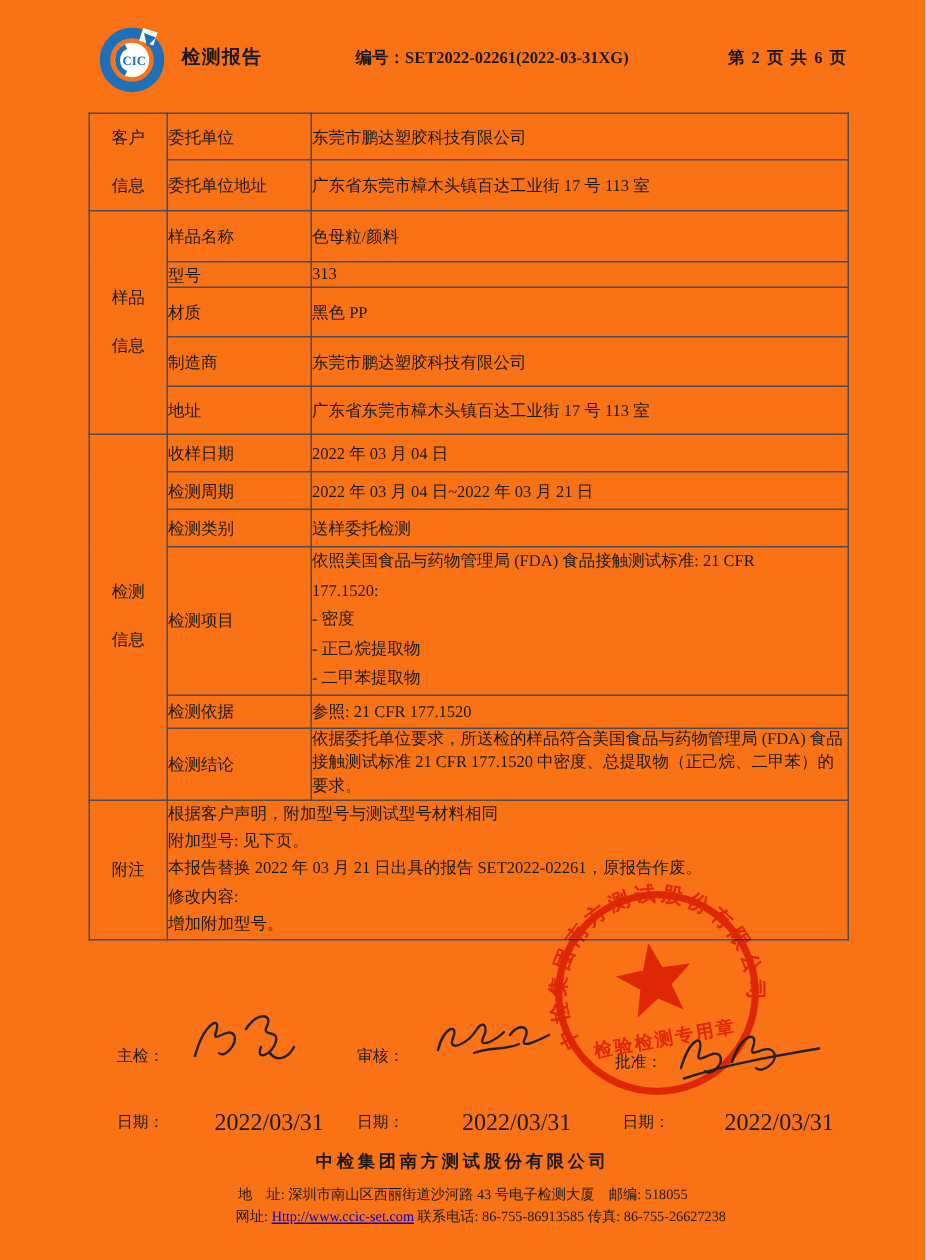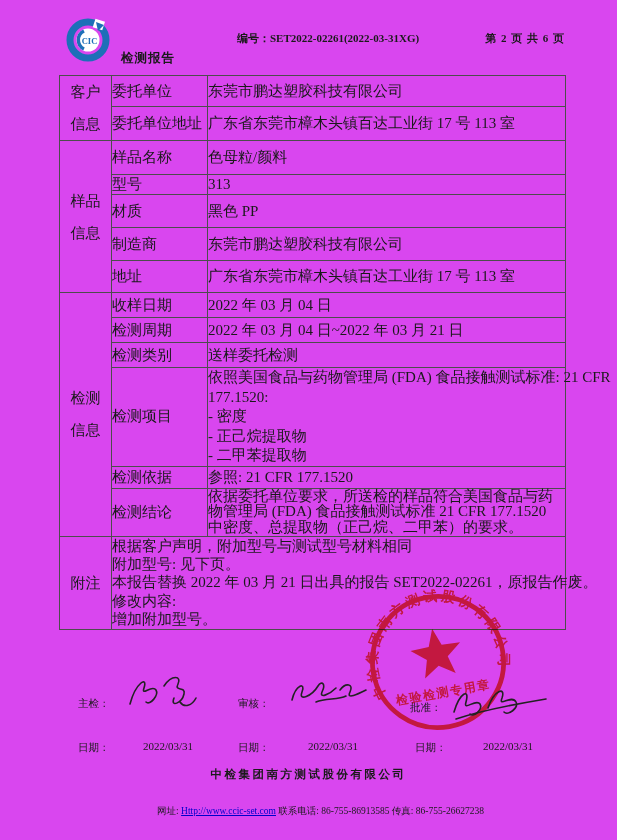--- a/index.html
+++ b/index.html
@@ -1,41 +1,41 @@
 <!DOCTYPE html>
 <html><head>
 <meta charset="utf-8">
 <style>
   html,body{margin:0;padding:0;background:#ffffff;}
-  .page{position:relative;width:617px;height:840px;background:#d946ef;overflow:hidden;
+  .page{position:relative;width:617px;height:840px;background:#f97316;overflow:hidden;
         font-family:"Liberation Serif","DejaVu Serif",serif;color:#1a1a1a;}
 
   
   .hdr-logo{position:absolute;left:66px;top:18px;width:44px;height:44px;}
-  .hdr-title{position:absolute;left:121px;top:30px;font-size:12.5px;font-weight:bold;letter-spacing:1px;margin-top:20px;}
+  .hdr-title{position:absolute;left:121px;top:30px;font-size:12.5px;font-weight:bold;letter-spacing:1px;}
   .hdr-no{position:absolute;left:237px;top:31px;font-size:11px;font-weight:bold;}
   .hdr-page{position:absolute;right:52px;top:31px;font-size:11px;font-weight:bold;letter-spacing:1px;}
 
   
   .tbl-wrap{position:absolute;left:59px;top:75px;}
-  table.rep{border-collapse:collapse;table-layout:fixed;width:506px;font-size:15px;}
+  table.rep{border-collapse:collapse;table-layout:fixed;width:506px;font-size:11px;}
   table.rep td{border:1px solid #4d4d4d;vertical-align:middle;padding:0;}
   td.cat{text-align:center;line-height:32px;}
   td.lbl{padding-left:14px;margin-left:48px;}
   td.val{padding-left:14px;}
   td.multi{padding:6px 10px 6px 14px;vertical-align:middle;}
   .ln{line-height:19.5px;white-space:nowrap;}
   .note-ln{line-height:18.4px;white-space:nowrap;}
   td.concl{padding:3px 10px 3px 14px;line-height:15.5px;}
 
   
   .abs{position:absolute;}
   .sig-lbl{font-size:10.5px;}
   .sig-date{font-size:10.5px;}
-  .sig-val{font-size:11px;}
+  .sig-val{font-size:16px;}
   .sig-svg path{fill:none;stroke:#222;stroke-width:1.6;stroke-linecap:round;}
 
   
   .seal{position:absolute;left:364px;top:588px;width:148px;height:148px;
         transform:rotate(-10deg);mix-blend-mode:multiply;opacity:.9;z-index:5;pointer-events:none;}
 
   
   .ft-company{position:absolute;left:0;width:617px;top:767px;text-align:center;
               font-size:11.5px;font-weight:bold;letter-spacing:2.5px;}
   .ft-line1{position:absolute;left:0;width:617px;top:790px;text-align:center;font-size:9.5px;}
@@ -189,15 +189,16 @@
     <defs>
       <path id="sealArc" d="M 17.9,95.4 A 58,58 0 1 1 122.1,95.4" fill="none"></path>
     </defs>
     <text font-size="13" fill="#e2422f" letter-spacing="3" font-family="Liberation Serif, DejaVu Serif, serif" font-weight="bold">
       <textPath href="#sealArc" startOffset="2">中检集团南方测试股份有限公司</textPath>
     </text>
     <text x="70" y="103" text-anchor="middle" font-size="11.5" fill="#e2422f" letter-spacing="1.5" font-family="Liberation Serif, DejaVu Serif, serif" font-weight="bold">检验检测专用章</text>
   </svg>
 
   <div class="ft-company">中检集团南方测试股份有限公司</div>
+  <div class="ft-line1">地　址: 深圳市南山区西丽街道沙河路 43 号电子检测大厦　邮编: 518055</div>
   <div class="ft-line2"><span>网址: </span><a class="ft-link" href="#">Http://www.ccic-set.com</a><span> 联系电话: 86-755-86913585 传真: 86-755-26627238</span></div>
 
 </div>
 
 </body></html>

